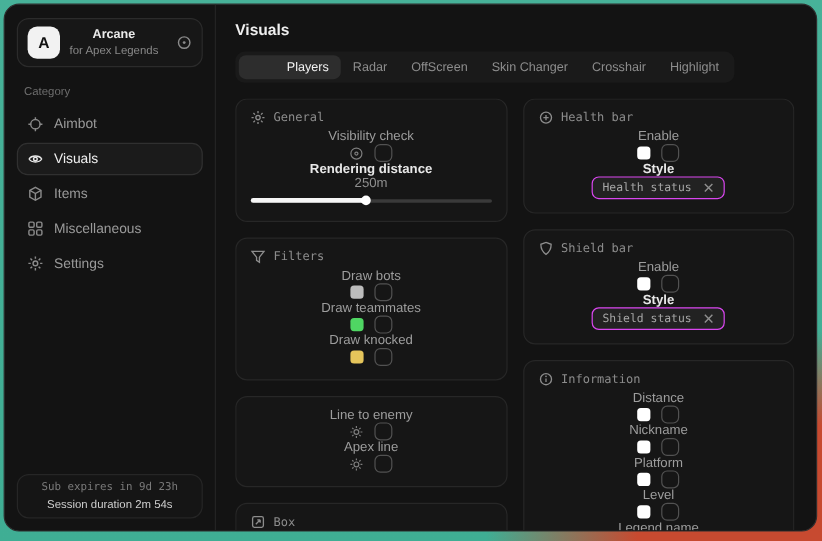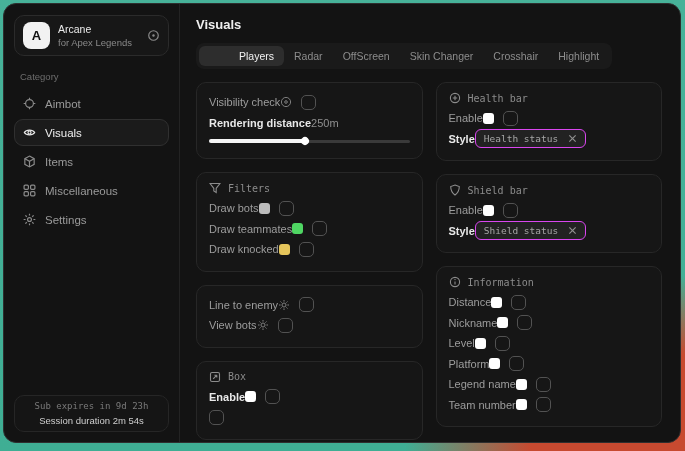--- a/index.html
+++ b/index.html
@@ -31,21 +31,21 @@
     border:1px solid #2b2b2b; background:#171717;
     border-radius:10px; padding:6px 8px;
     display:flex; align-items:center; gap:8px;
   }
   .logo {
     width:27px; height:27px; border-radius:8px;
     background:#f2f2f2; color:#111;
     display:flex; align-items:center; justify-content:center;
     font-weight:bold; font-size:13px;
   }
-  .brand-title { color:#eaeaea; font-size:10.5px; font-weight:normal; }
+  .brand-title { color:#eaeaea; font-size:10.5px; font-weight:bold;text-align:center; }
   .brand-sub { color:#8a8a8a; font-size:9.5px; margin-top:2px; }
   .brand-target { margin-left:auto; color:#8a8a8a; display:flex; }
   .category { color:#6d6d6d; font-size:9.5px; margin:15px 6px 8px 6px; }
   .nav { display:flex; flex-direction:column; gap:2px; }
   .nav-item {
     display:flex; align-items:center; gap:9px;
     height:27px; padding:0 8px; border-radius:9px;
     color:#9a9a9a; font-size:11.5px; border:1px solid transparent;
     cursor:pointer;
   }
@@ -78,22 +78,22 @@
     border-radius:10px; padding:9px 12px 11px 12px;
     flex:0 0 auto;
   }
   .card-title {
     display:flex; align-items:center; gap:7px;
     font-family:"DejaVu Sans Mono", monospace;
     font-size:10px; color:#8c8c8c; margin-bottom:4px;
   }
   .card-title .cicon { display:flex; color:#8c8c8c; }
   .row {
-    display:flex; align-items:center; justify-content:flex-start;
-    min-height:20.5px; font-size:11px; color:#9d9d9d;
+    display:flex; align-items:center; justify-content:center;
+    min-height:20.5px; font-size:11px; color:#9d9d9d;flex-direction:column;
   }
   .row .label.strong { color:#e8e8e8; font-weight:bold; }
   .controls { display:flex; align-items:center; gap:9px; }
   .swatch { width:11px; height:11px; border-radius:3px; display:inline-block; }
   .checkbox {
     width:15px; height:15px; border-radius:5px;
     border:1.5px solid #525252; display:inline-block; cursor:pointer;
   }
   .mini-icon { display:flex; color:#7e7e7e; cursor:pointer; }
   .value { color:#8f8f8f; font-size:11px; }
@@ -204,20 +204,29 @@
       <div class="tab">Skin Changer</div>
       <div class="tab">Crosshair</div>
       <div class="tab">Highlight</div>
     </div>
 
     <div class="columns">
 
       <div class="col">
 
         <section class="card">
+          <div class="card-title">
+            <span class="cicon">
+              <svg width="12" height="12" viewBox="0 0 12 12" fill="none" stroke="currentColor" stroke-width="1.1">
+                <circle cx="6" cy="6" r="1.8"></circle>
+                <path d="M6 0.6v1.8M6 9.6v1.8M0.6 6h1.8M9.6 6h1.8M2.2 2.2l1.3 1.3M8.5 8.5l1.3 1.3M9.8 2.2L8.5 3.5M3.5 8.5L2.2 9.8"></path>
+              </svg>
+            </span>
+            <span>General</span>
+          </div>
           <div class="row">
             <span class="label">Visibility check</span>
             <span class="controls">
               <span class="mini-icon">
                 <svg width="12" height="12" viewBox="0 0 12 12" fill="none" stroke="currentColor" stroke-width="1">
                   <circle cx="6" cy="6" r="4.6"></circle>
                     <circle cx="6" cy="6" r="1.3"></circle>
                 </svg>
               </span>
               <span class="checkbox"></span>
@@ -274,21 +283,21 @@
               <span class="mini-icon">
                 <svg width="12" height="12" viewBox="0 0 12 12" fill="none" stroke="currentColor" stroke-width="1">
                   <circle cx="6" cy="6" r="2"></circle>
                     <path d="M6 1v1.6M6 9.4V11M1 6h1.6M9.4 6H11M2.5 2.5l1.1 1.1M8.4 8.4l1.1 1.1M9.5 2.5L8.4 3.6M3.6 8.4L2.5 9.5"></path>
                 </svg>
               </span>
               <span class="checkbox"></span>
             </span>
           </div>
           <div class="row">
-            <span class="label">View bots</span>
+            <span class="label">Apex line</span>
             <span class="controls">
               <span class="mini-icon">
                 <svg width="12" height="12" viewBox="0 0 12 12" fill="none" stroke="currentColor" stroke-width="1">
                   <circle cx="6" cy="6" r="2"></circle>
                     <path d="M6 1v1.6M6 9.4V11M1 6h1.6M9.4 6H11M2.5 2.5l1.1 1.1M8.4 8.4l1.1 1.1M9.5 2.5L8.4 3.6M3.6 8.4L2.5 9.5"></path>
                 </svg>
               </span>
               <span class="checkbox"></span>
             </span>
           </div>
@@ -401,28 +410,28 @@
             </span>
           </div>
           <div class="row">
             <span class="label">Nickname</span>
             <span class="controls">
               <span class="swatch" style="background: rgb(255, 255, 255);"></span>
               <span class="checkbox"></span>
             </span>
           </div>
           <div class="row">
+            <span class="label">Platform</span>
+            <span class="controls">
+              <span class="swatch" style="background: rgb(255, 255, 255);"></span>
+              <span class="checkbox"></span>
+            </span>
+          </div>
+          <div class="row">
             <span class="label">Level</span>
-            <span class="controls">
-              <span class="swatch" style="background: rgb(255, 255, 255);"></span>
-              <span class="checkbox"></span>
-            </span>
-          </div>
-          <div class="row">
-            <span class="label">Platform</span>
             <span class="controls">
               <span class="swatch" style="background: rgb(255, 255, 255);"></span>
               <span class="checkbox"></span>
             </span>
           </div>
           <div class="row">
             <span class="label">Legend name</span>
             <span class="controls">
               <span class="swatch" style="background: rgb(255, 255, 255);"></span>
               <span class="checkbox"></span>

